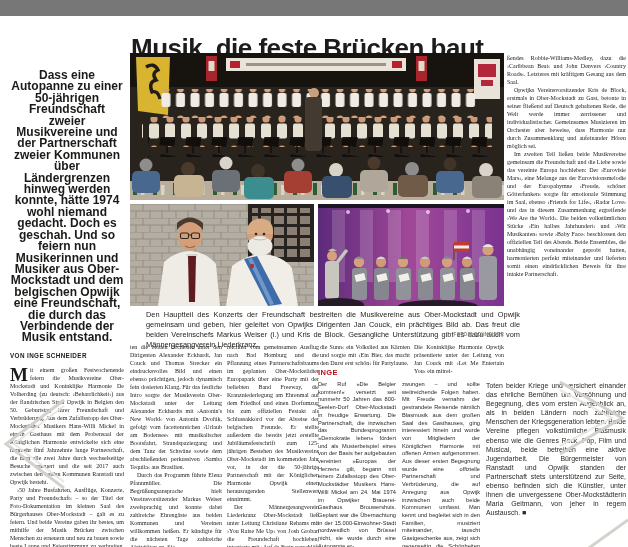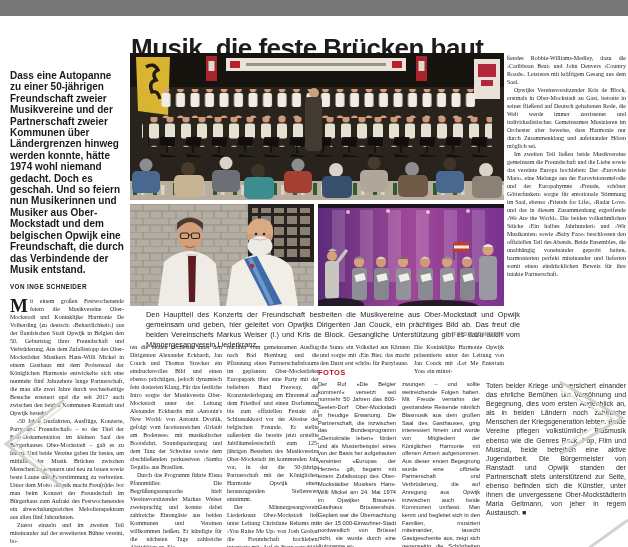--- a/index.html
+++ b/index.html
@@ -10,21 +10,21 @@
   }
   .headline{
     position:absolute;left:131px;top:0px;width:495px;
     font-family:"Liberation Sans",sans-serif;font-weight:700;
     font-size:26px;line-height:30px;letter-spacing:-0.5px;color:#1d1c1a;
   }
   
   .col1{position:absolute;left:10px;top:54px;width:114px;height:492px;overflow:hidden;}
   .lead{
     font-family:"Liberation Sans",sans-serif;font-weight:600;
-    font-size:10px;line-height:11.4px;color:#1b1a18;margin:0 0 8px 0;text-align:left;
+    font-size:12px;line-height:11.4px;color:#1b1a18;margin:0 0 8px 0;text-align:center;
   }
   .byline{
     font-family:"Liberation Sans",sans-serif;font-weight:700;
     font-size:6.3px;letter-spacing:.4px;margin:6px 0 7px 0;color:#1b1a18;
   }
   .body-text{font-size:6px;line-height:8px;text-align:justify;margin:0;}
   .body-text + .body-text{text-indent:7px;}
   .dropcap{
     float:left;font-size:19px;line-height:15px;font-weight:700;
     padding:1px 2px 0 0;font-family:"Liberation Serif",serif;
@@ -301,21 +301,21 @@
   <div class="acol" id="col5">
     <p>Die Koninklijke Harmonie Opwijk präsentierte unter der Leitung von Jan Couck mit ›Let Me Entertain You‹ ein mitrei-</p>
   </div>
   <div class="acol" id="col6">
     <p>ßendes Robbie-Williams-Medley, dazu die ›Caribbean Beat‹ und John Denvers ›Country Roads‹. Letzteres mit kräftigem Gesang aus dem Saal.</p>
     <p>Opwijks Vereinsvorsitzender Kris de Block, erstmals in Ober-Mockstadt zu Gast, betonte in seiner fließend auf Deutsch gehaltenen Rede, die Welt werde immer zerrissener und individualistischer. Gemeinsames Musizieren im Orchester aber beweise, dass Harmonie nur durch Zusammenklang und aufeinander Hören möglich sei.</p>
     <p>Im zweiten Teil ließen beide Musikvereine gemeinsam die Freundschaft und die Liebe sowie das vereinte Europa hochleben: Der ›Eurovisie Mars‹, eine Melange aus der Eurovisionsmelodie und der Europahymne ›Freude, schöner Götterfunken‹ sorgte für emotionale Stimmung im Saal, ebenso ›Friends for Life‹, ›Radar Love‹ und das in diesem Zusammenhang ergreifende ›We Are the World‹. Die beiden volkstümlichen Stücke ›Ein halbes Jahrhundert‹ und ›Wir Musikanten‹ sowie ›Baby Face‹ beschlossen den offiziellen Teil des Abends. Beide Ensembles, die unabhängig voneinander geprobt hatten, harmonierten perfekt miteinander und lieferten somit einen eindrücklichen Beweis für ihre intakte Partnerschaft.</p>
   </div>
 
   <div class="infobox">
-    <p class="info-label">FOTOS</p>
+    <p class="info-label">INGE</p>
     <div class="info-cols">
       <div class="info-col narrow" id="info-c1">Der Ruf »Die Belgier kommen!« versetzt seit nunmehr 50 Jahren das 800-Seelen-Dorf Ober-Mockstadt in freudige Erwartung. Die Partnerschaft, die inzwischen das Bundesprogramm »Demokratie leben« fördert und als Musterbeispiel eines von der Basis her aufgebauten vereinten »Europas der Herzen« gilt, begann mit einem Zufallsstopp des Ober-Mockstädter Musikers Hans-Willi Mickel am 24. Mai 1974 im Opwijker Brauerei-Gasthaus Brouwershuis. Geplant war die Übernachtung in der 15.000-Einwohner-Stadt nordwestlich von Brüssel nicht, sie wurde durch eine Autopanne er-</div>
       <div class="info-col narrow" id="info-c2">zwungen – und sollte weitreichende Folgen haben. Mit Freude vernahm der gestrandete Reisende nämlich Blasmusik aus dem großen Saal des Gasthauses, ging interessiert hinein und wurde von Mitgliedern der Königlichen Harmonie mit offenen Armen aufgenommen. Aus dieser ersten Begegnung wurde eine offizielle Partnerschaft und Verbrüderung, die auf Anregung aus Opwijk inzwischen auch beide Kommunen umfasst. Man kennt und begleitet sich in den Familien, musiziert miteinander, tauscht Gastgeschenke aus, zeigt sich gegenseitig die Schönheiten der Heimat, gedenkt der</div>
       <div class="info-col" id="info-c3">Toten beider Kriege und versichert einander das ehrliche Bemühen um Versöhnung und Begegnung, dies vom ersten Augenblick an, als in beiden Ländern noch zahlreiche Menschen der Kriegsgeneration lebten. Beide Vereine pflegen volkstümliche Blasmusik ebenso wie die Genres Rock, Pop, Film und Musical, beide betreiben eine aktive Jugendarbeit. Die Bürgermeister von Ranstadt und Opwijk standen der Partnerschaft stets unterstützend zur Seite, ebenso befinden sich die Künstler, unter ihnen die unvergessene Ober-Mockstädterin Maria Geitmann, von jeher in regem Austausch. ■</div>
     </div>
   </div>
 
   <svg class="crease" style="left:0;top:380px;" width="70" height="96" viewBox="0 0 70 96">
     <polyline points="64,4 6,48 64,92" fill="none" stroke="#d3d0ca" stroke-width="3" opacity="0.95"></polyline>
     <polyline points="64,10 14,48 64,86" fill="none" stroke="#e6e4df" stroke-width="2" opacity="0.9"></polyline>

